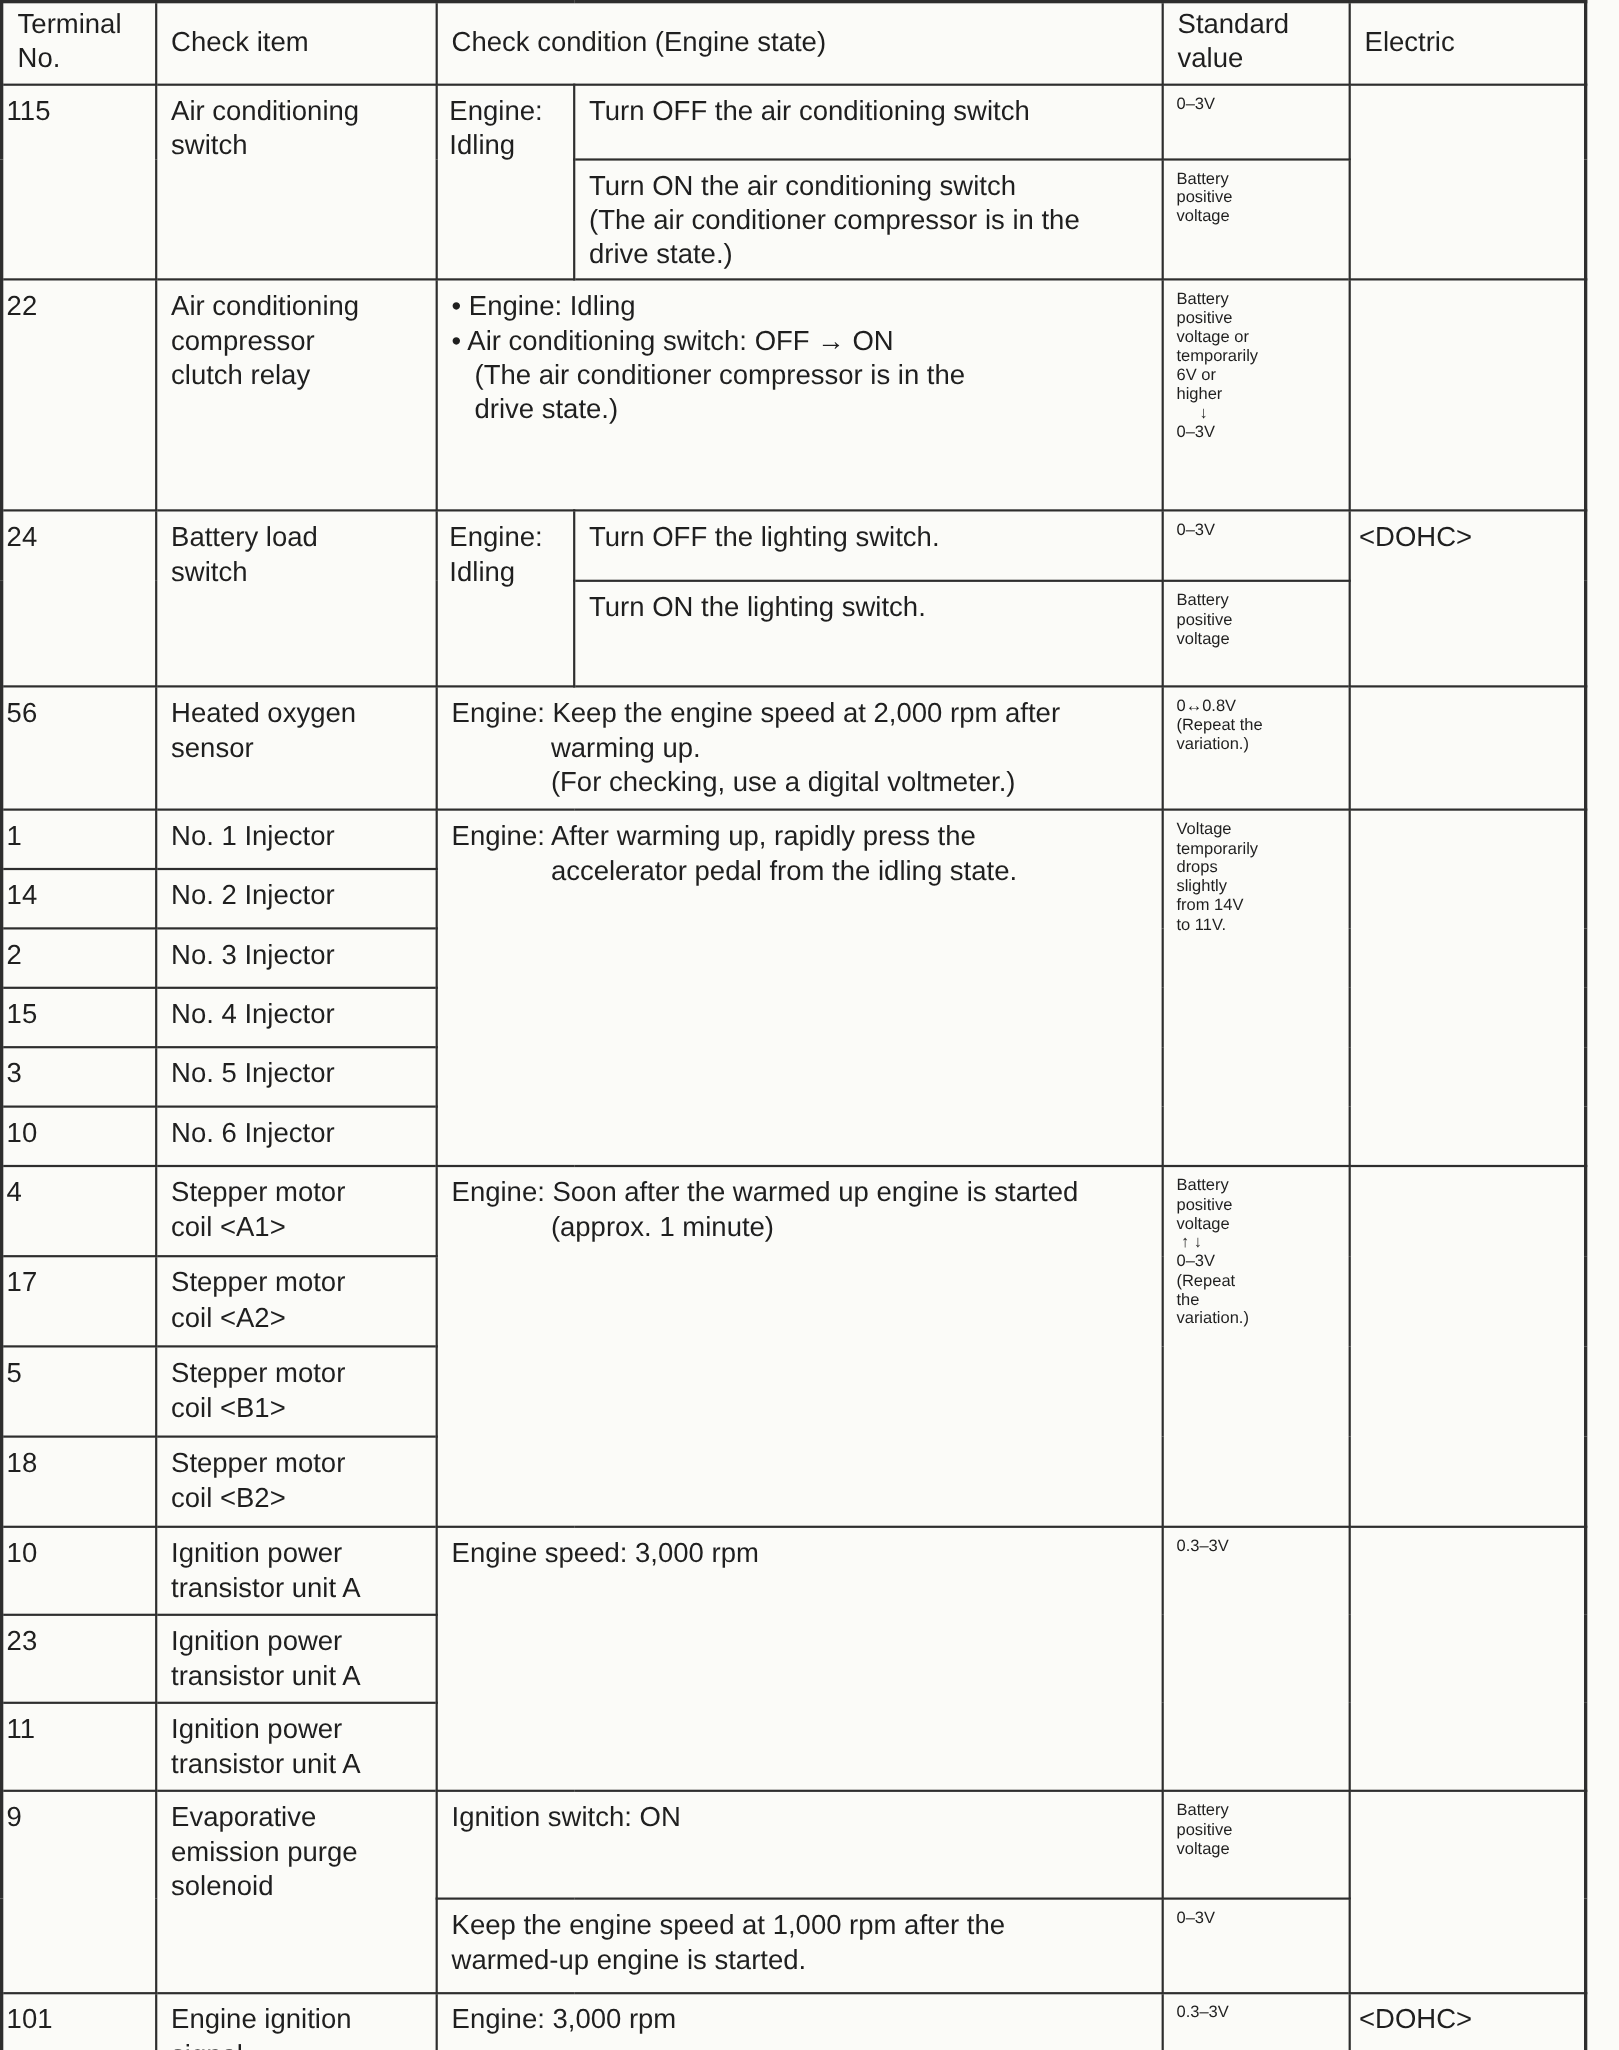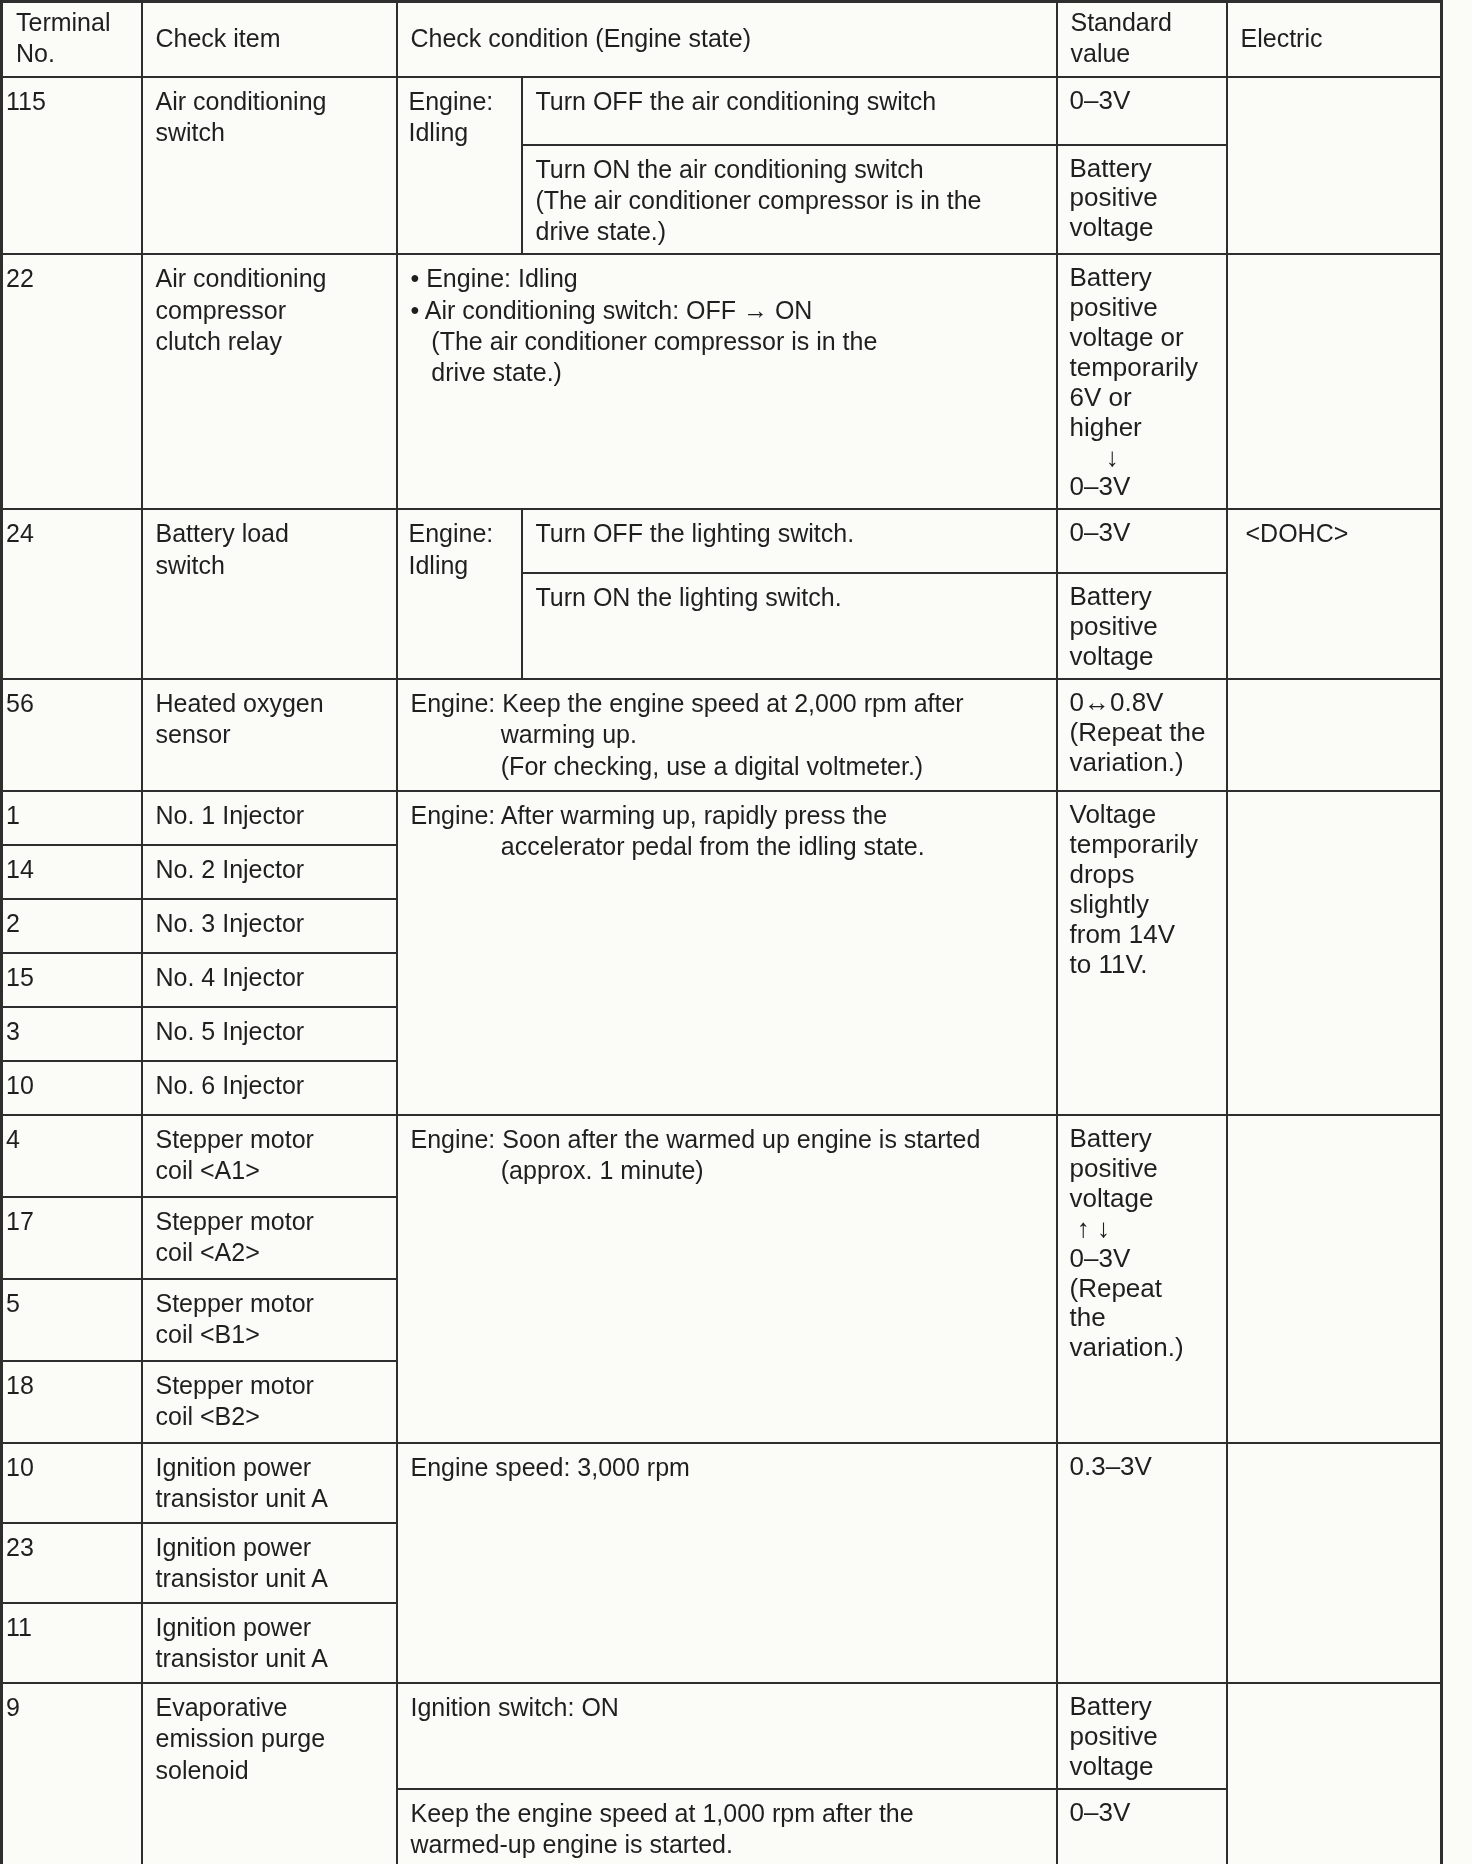--- a/index.html
+++ b/index.html
@@ -33,27 +33,27 @@
   }
   .tct th {
     vertical-align: middle;
     padding-top: 4px;
   }
   td.num {
     padding-left: 3px;
     padding-right: 17px;
   }
   td.std {
-    font-size: 26px;
+    font-size: 15px;
     line-height: 1.15;
     padding-left: 12px;
     padding-right: 6px;
   }
   td.engine { padding-left: 11px; }
-  td.remarks { padding-left: 18px; }
+  td.remarks { padding-left: 8px; }
 </style>
 </head>
 <body>
 
 <div class="doc">
   <table class="tct">
     <colgroup>
       <col style="width:140px">
       <col style="width:255px">
       <col style="width:125px">

